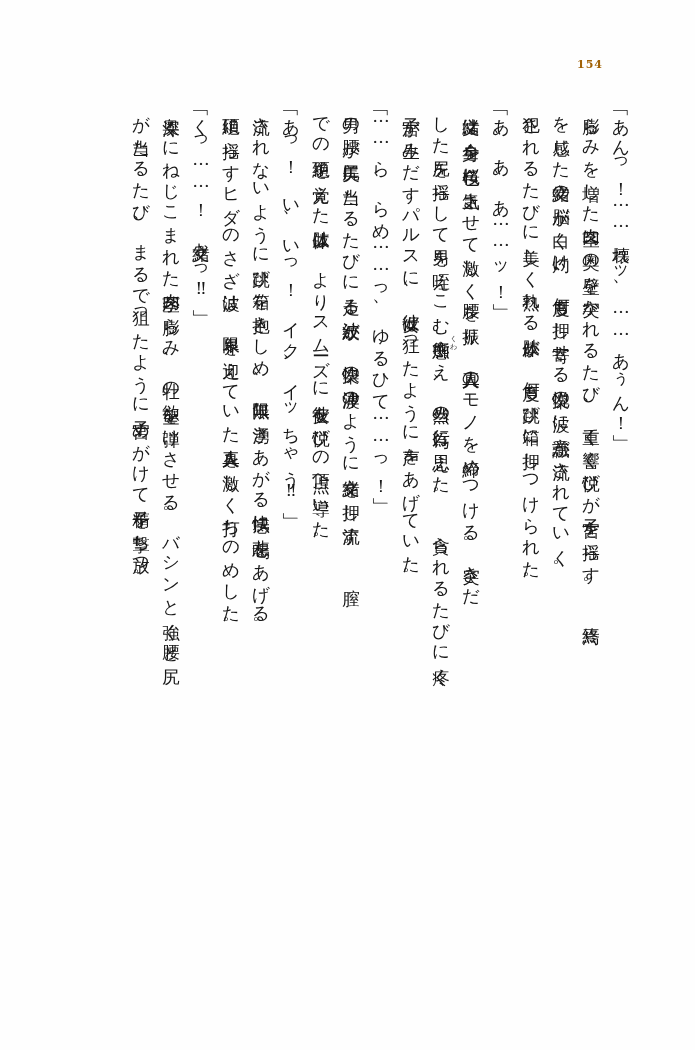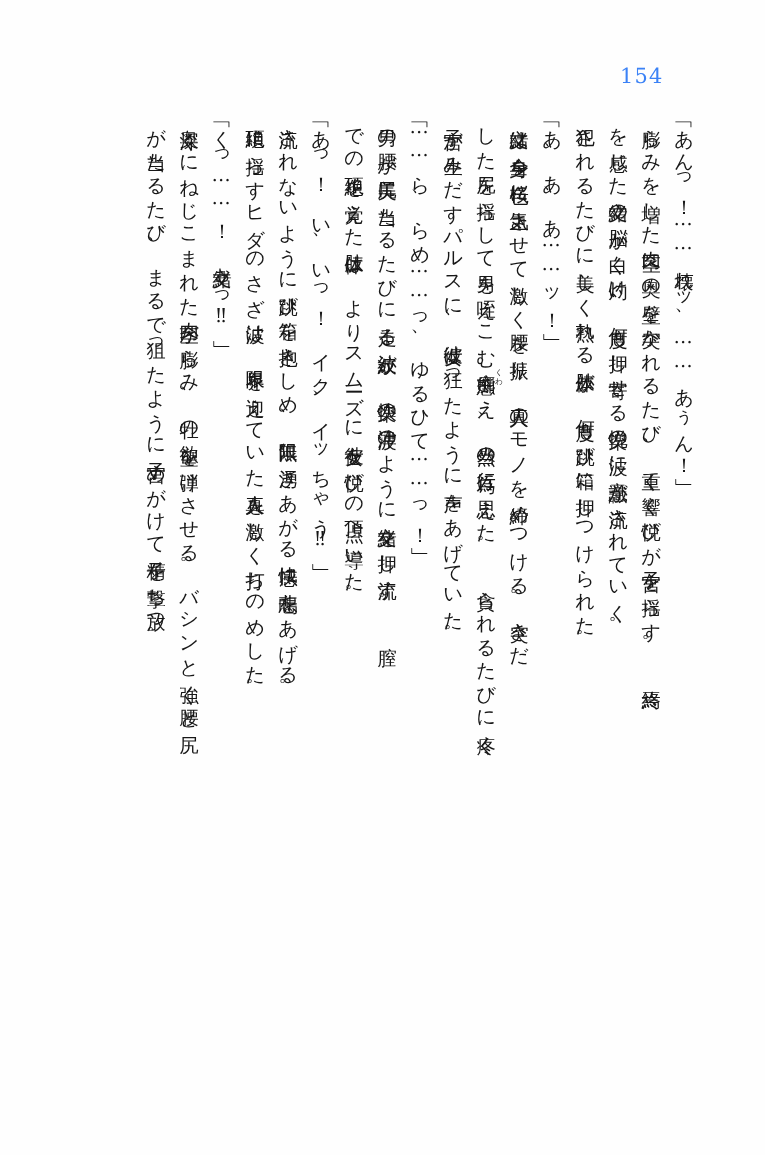--- a/index.html
+++ b/index.html
@@ -17,24 +17,25 @@
   }
   .page {
     position: absolute;
     inset: 0;
     background: #fefefe;
   }
   .page-number {
     position: absolute;
     top: 58px;
     right: 92px;
-    font-size: 19px;
+    font-size: 11px;
     letter-spacing: 1px;
-    color: #3b82f6;
+    color: #a16207;
     font-family: "DejaVu Serif", "Liberation Serif", serif;
+    font-weight: bold;
   }
   .text-body {
     position: absolute;
     top: 104px;
     left: 66px;
     right: 66px;
     height: 880px;
     display: flex;
     flex-direction: row-reverse;
     justify-content: flex-start;

